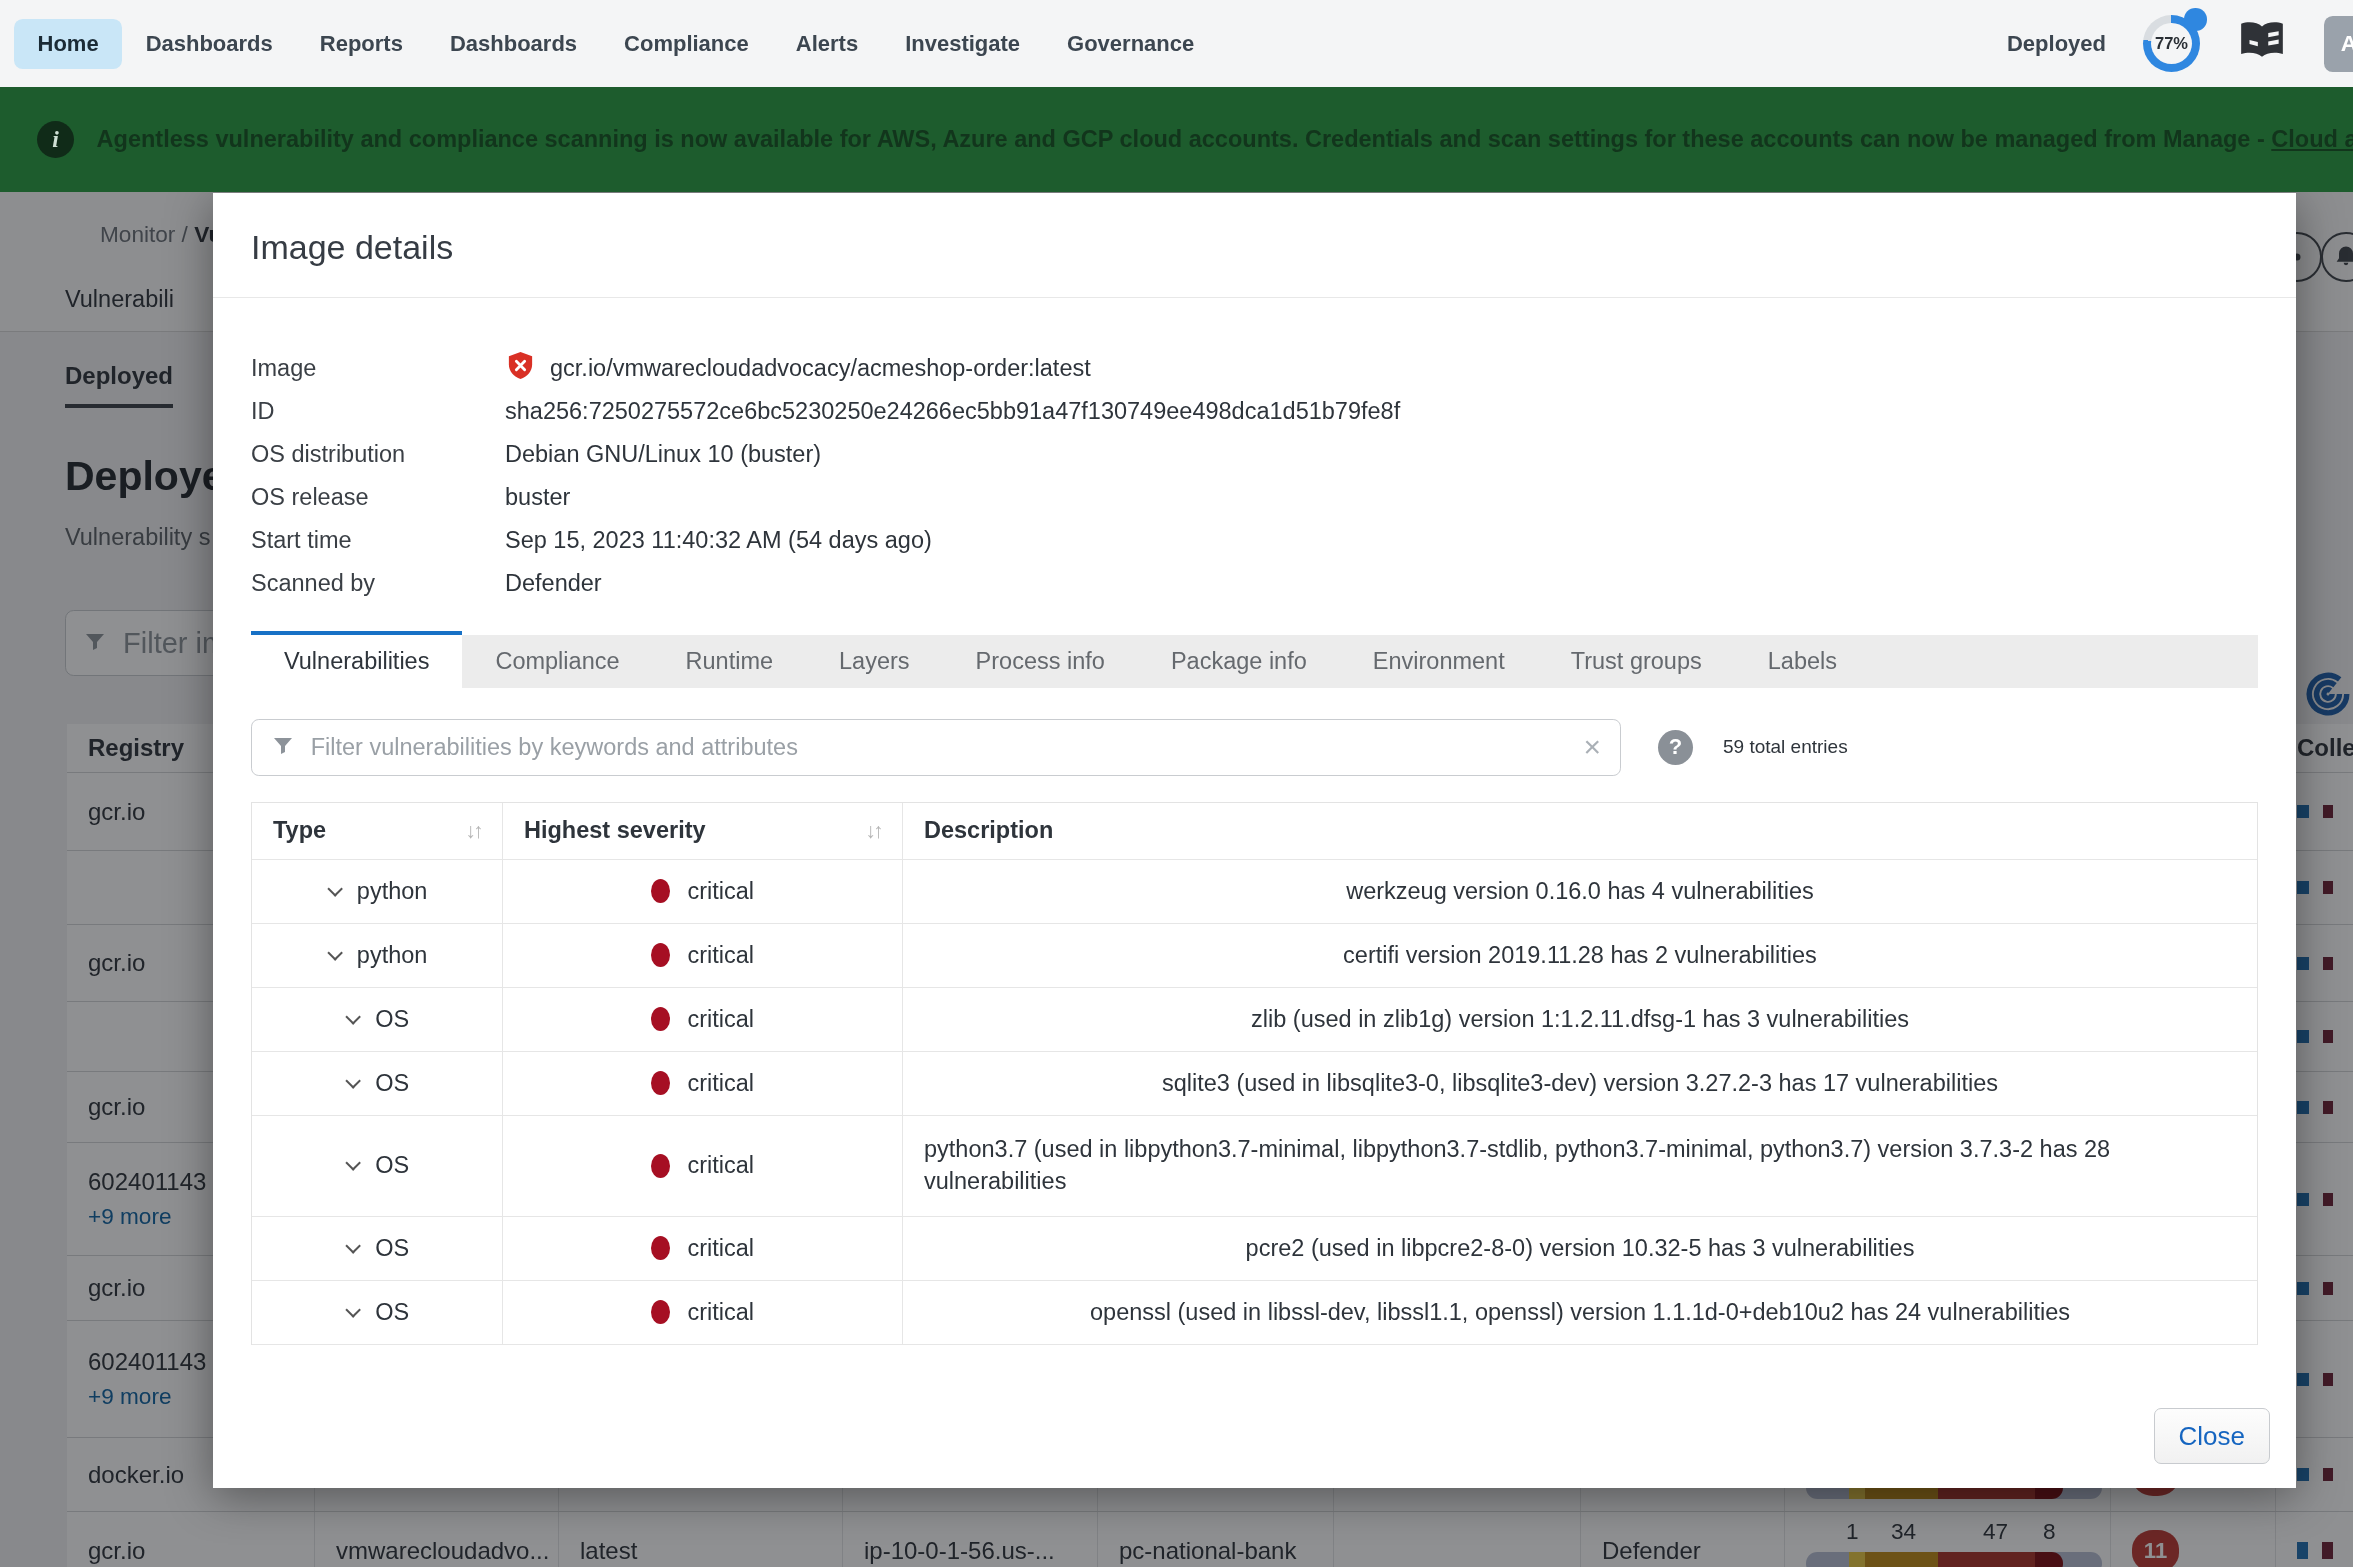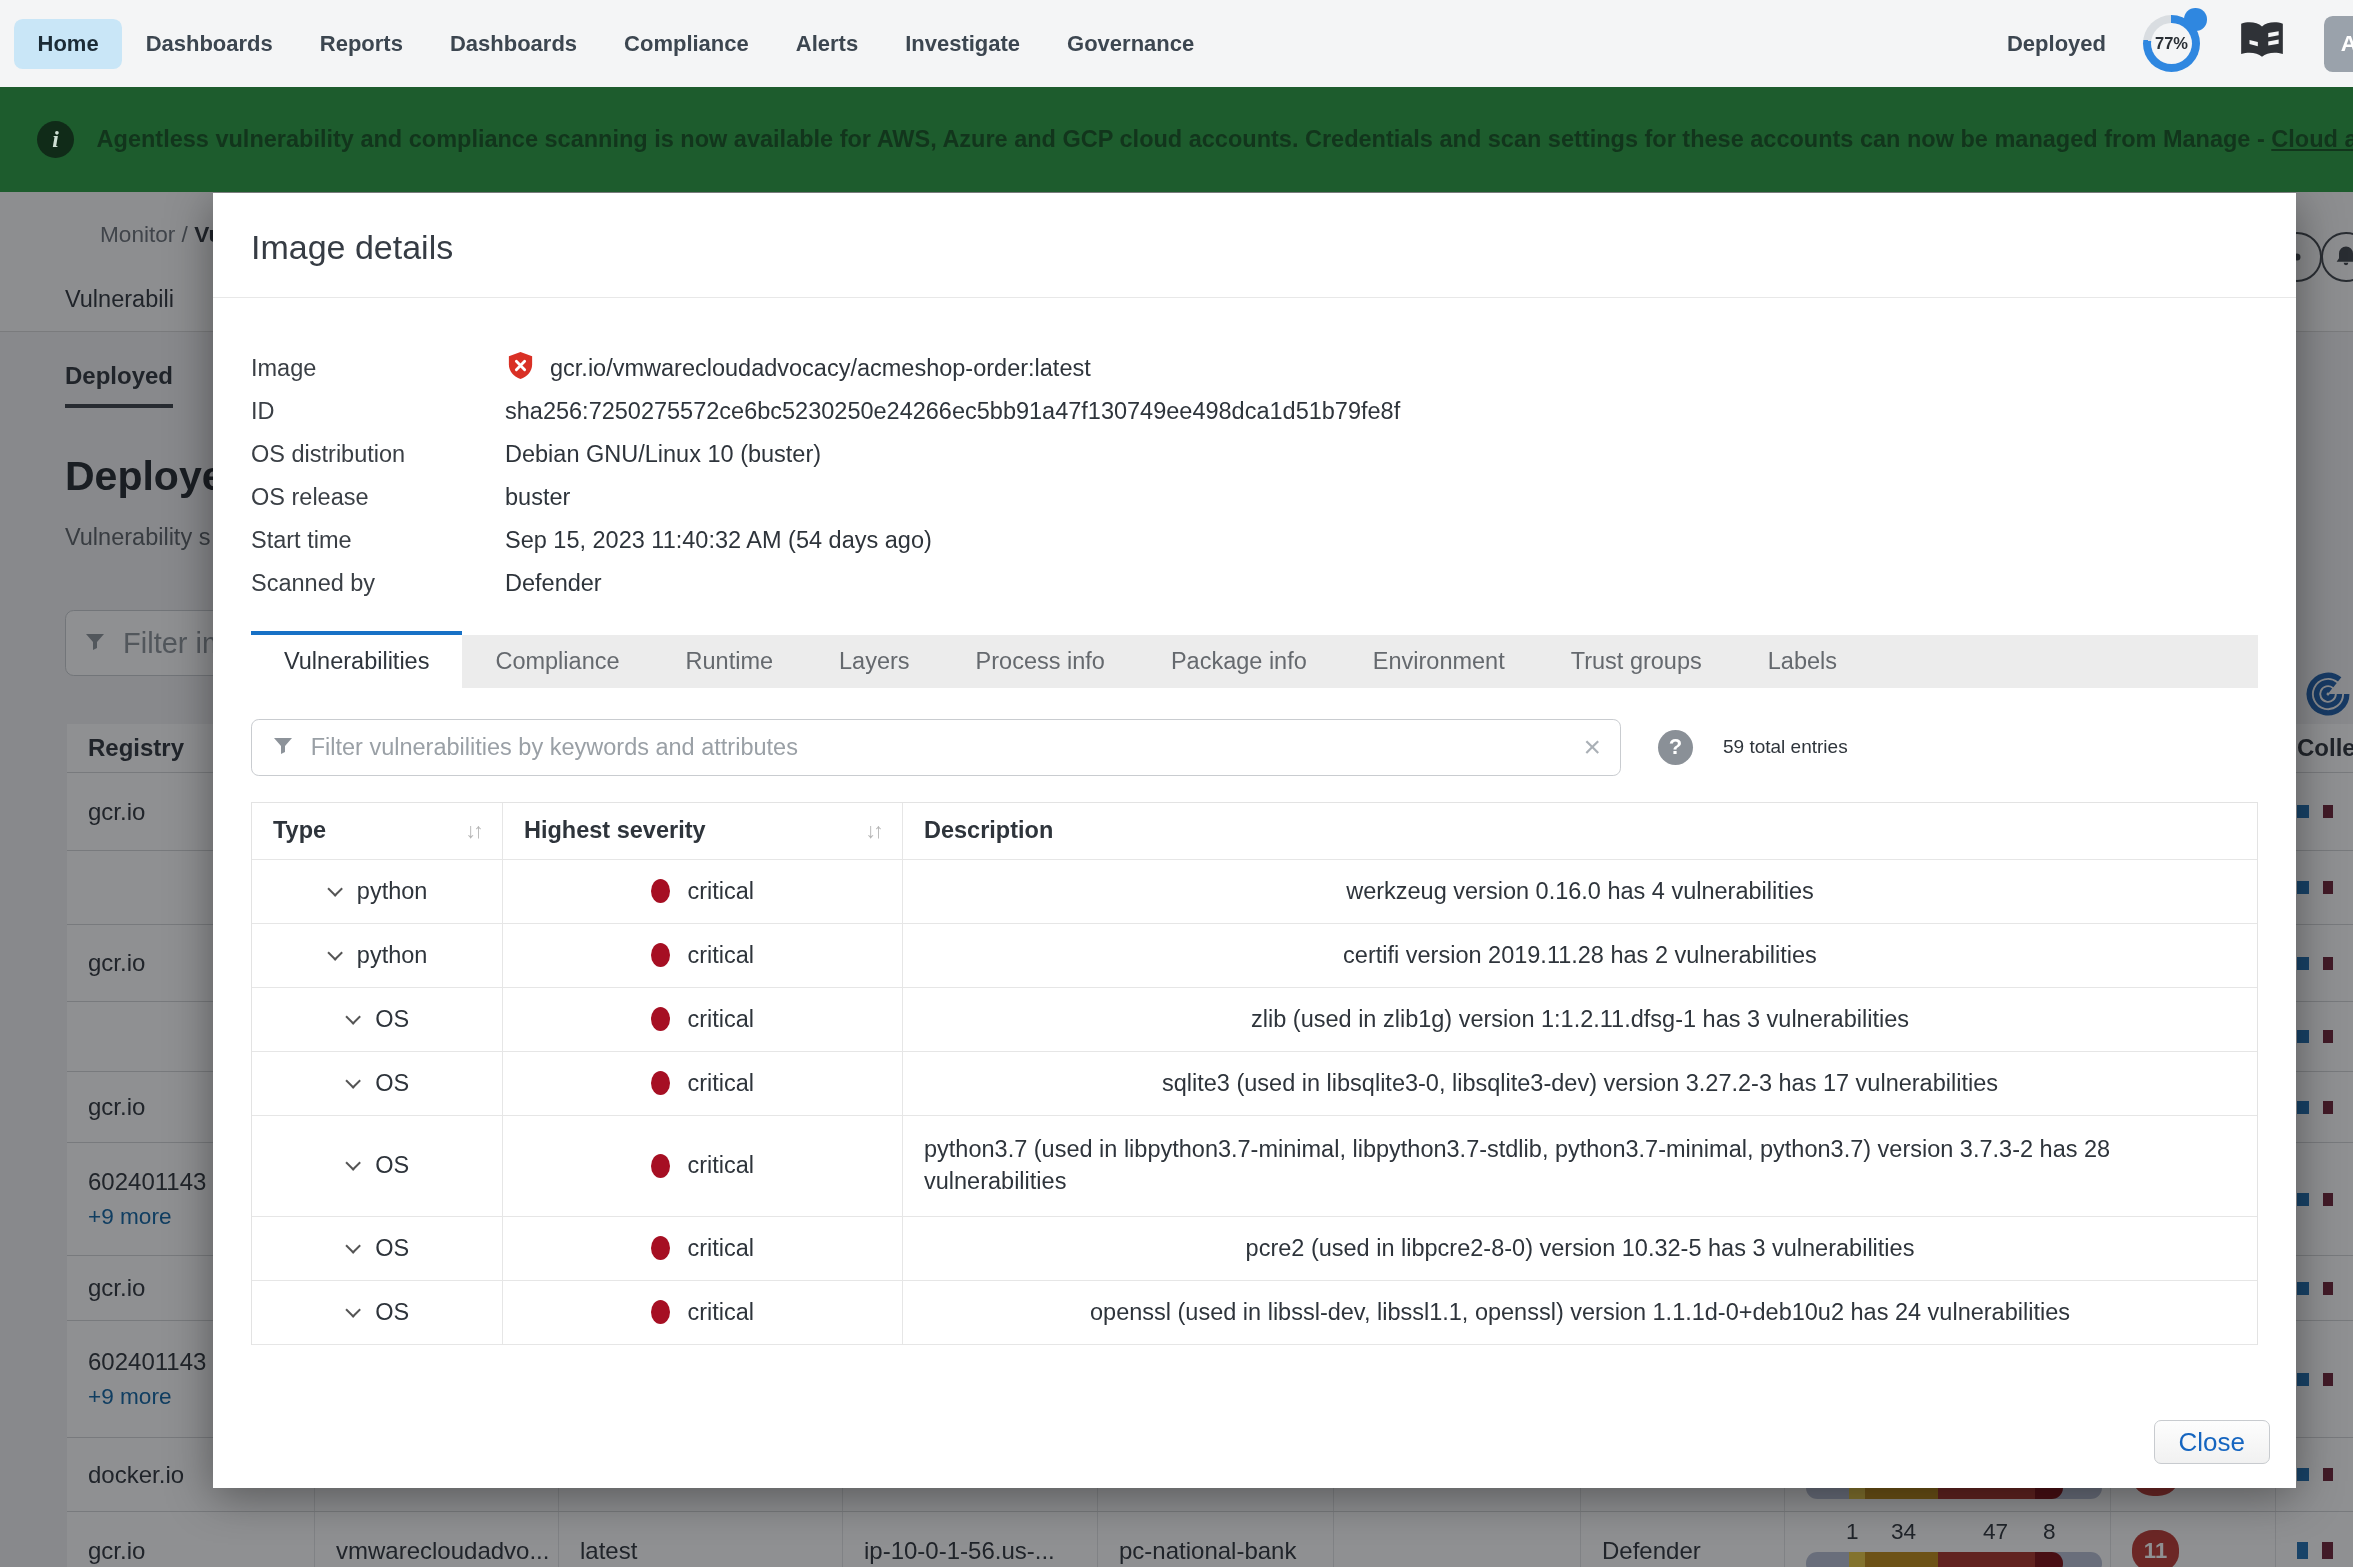--- a/index.html
+++ b/index.html
@@ -98,21 +98,21 @@
   .vrow > div { display:flex; align-items:center; padding:0 21px; font-size:23.5px; color:#2e343b;justify-content:center; }
   .vcell-type, .vcell-sev { border-right:0.9px solid #e6e6e6; }
   .vhead { min-height:57px; }
   .vhead > div { font-weight:700; justify-content:space-between; }
   .sort { color:#b5b5b5; font-size:21px; letter-spacing:-2.6px; cursor:pointer; }
   .chev { width:11.3px; height:11.3px; border-right:2.2px solid #555; border-bottom:2.2px solid #555; transform:rotate(45deg) translateY(-3.5px); margin-right:19px; flex:0 0 auto; cursor:pointer; }
   .dot { width:19px; height:24px; border-radius:50%; background:#a60f23; margin-right:17.4px; flex:0 0 auto; }
   .vcell-desc { padding:12px 21px !important; line-height:1.35; }
 
   .modal-footer { position:absolute; right:26px; bottom:24px; }
-  .close-btn { min-width:103px; height:44px; padding:0 24px; background:linear-gradient(#fdfdfd,#f1f1f1); border:0.9px solid #c8cbcf; border-radius:7px; color:#1565c0; font-size:26px; font-family:inherit; cursor:pointer; }
+  .close-btn { min-width:103px; height:56px; padding:0 24px; background:linear-gradient(#fdfdfd,#f1f1f1); border:0.9px solid #c8cbcf; border-radius:7px; color:#1565c0; font-size:26px; font-family:inherit; cursor:pointer; }
 </style>
 </head>
 <body>
 
 <div class="topnav">
   <div class="navlist">
     <div class="navitem active">Home</div>
     <div class="navitem">Dashboards</div>
     <div class="navitem">Reports</div>
     <div class="navitem">Dashboards</div>

